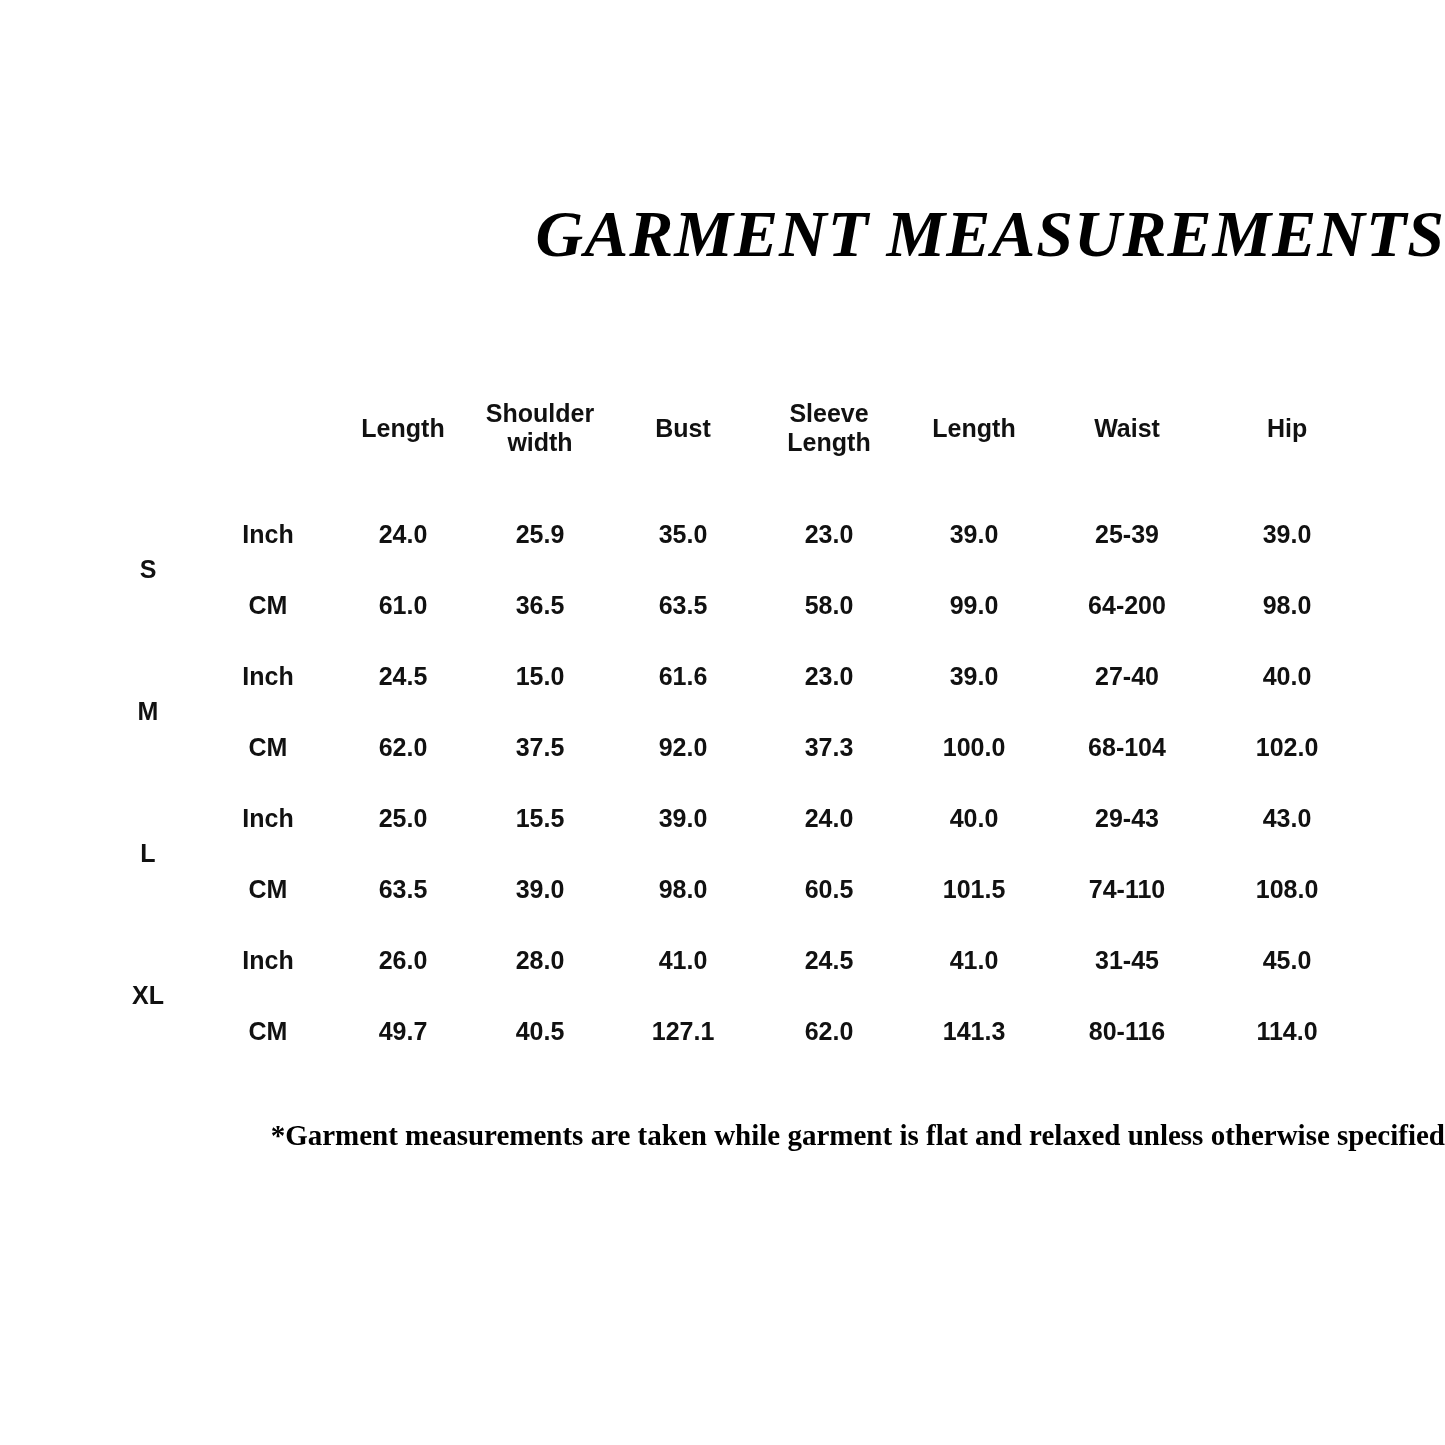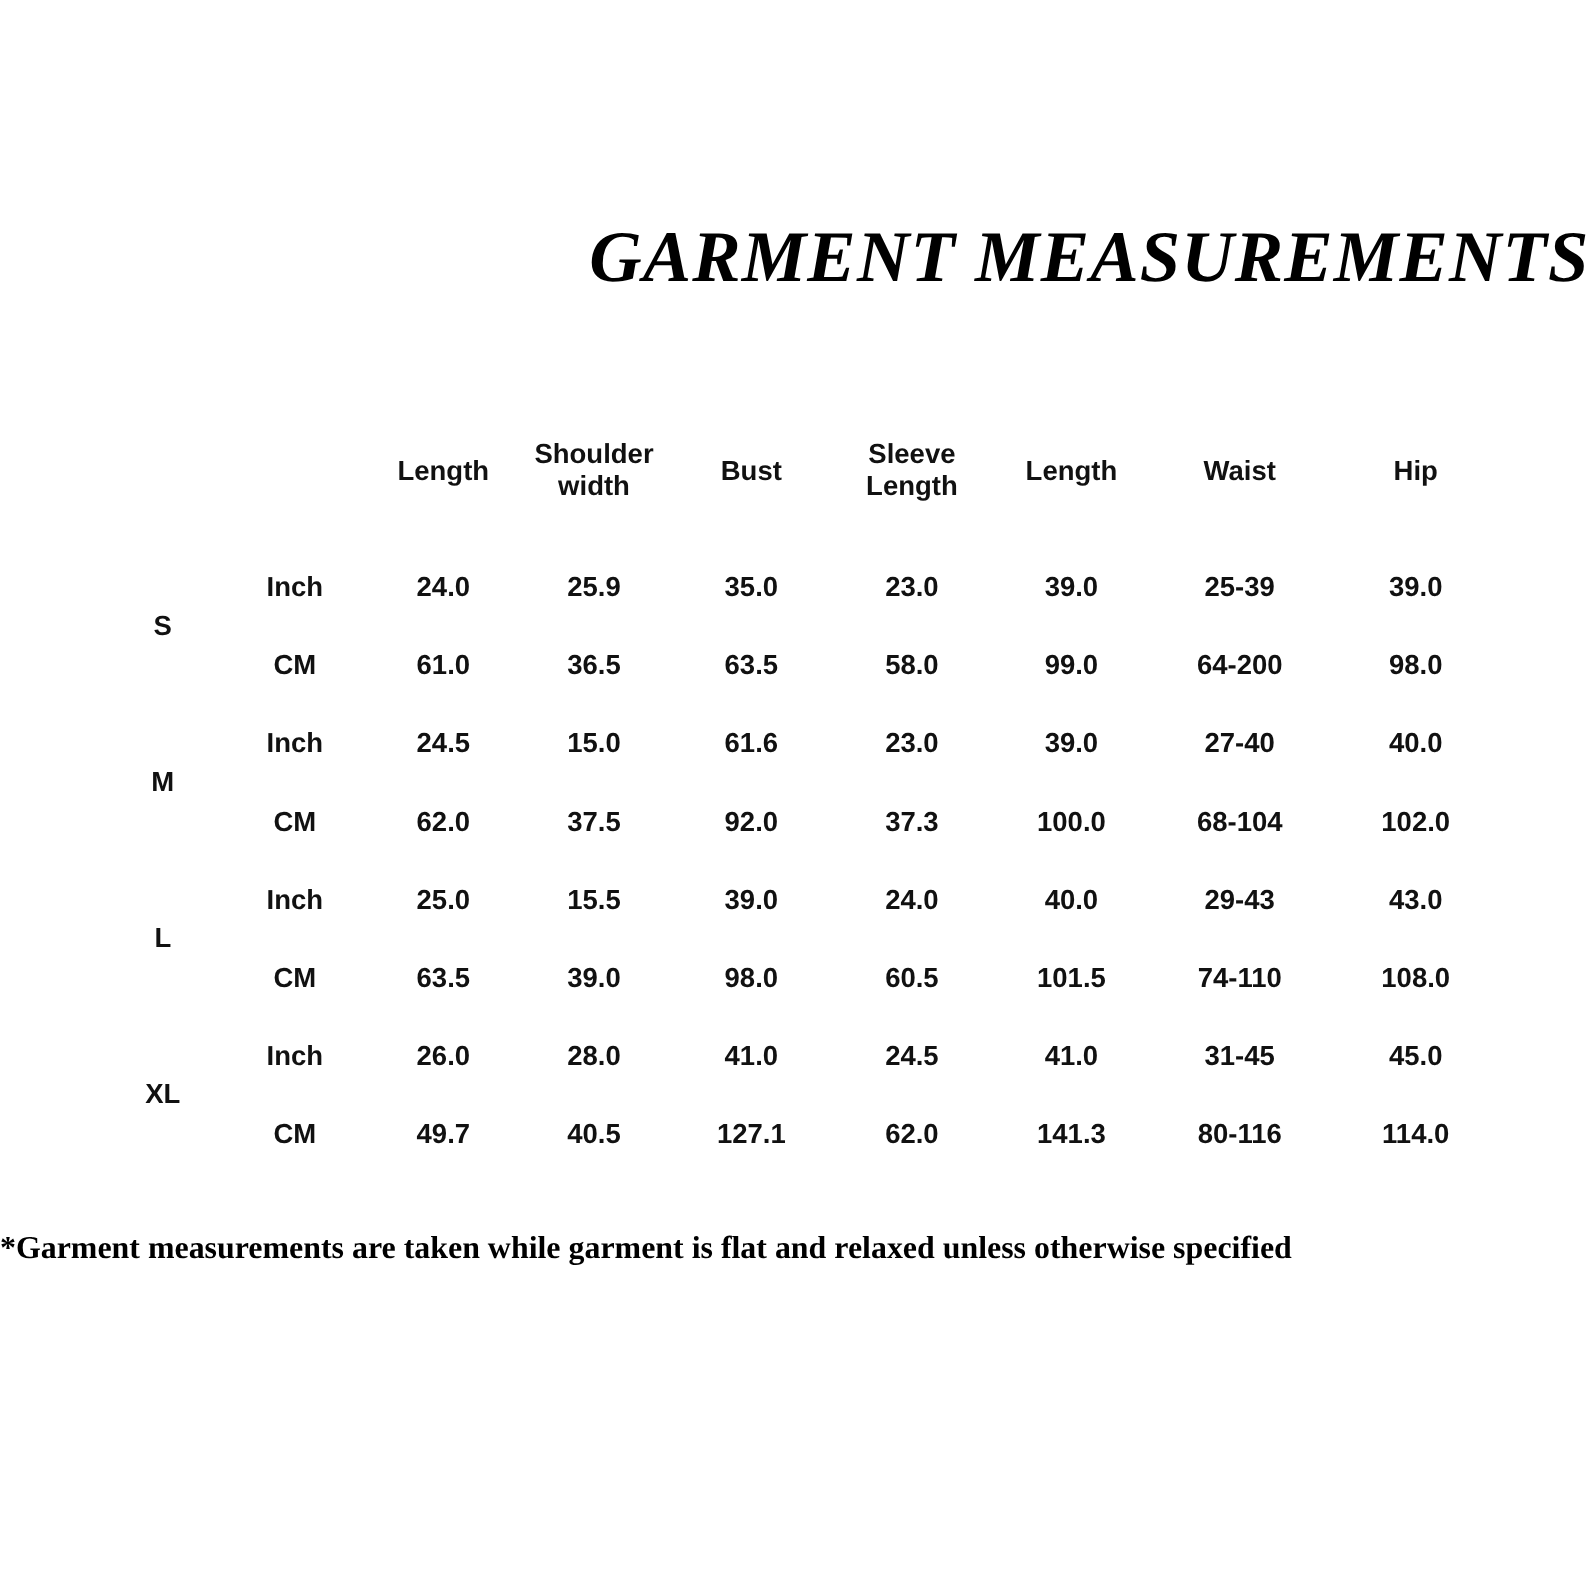--- a/index.html
+++ b/index.html
@@ -110,21 +110,21 @@
     background: #0b0b0b;
     color: #ffffff;
     font-size: 25px;
     font-weight: bold;
   }
   .footnote {
     position: absolute;
     top: 1119px;
     left: 0;
     width: 1445px;
-    text-align: left;
+    text-align: right;
     font-family: "Liberation Serif", serif;
     font-weight: bold;
     font-size: 29px;
     color: #000000;
     white-space: nowrap;
   }
 </style>
 </head>
 <body>
 

